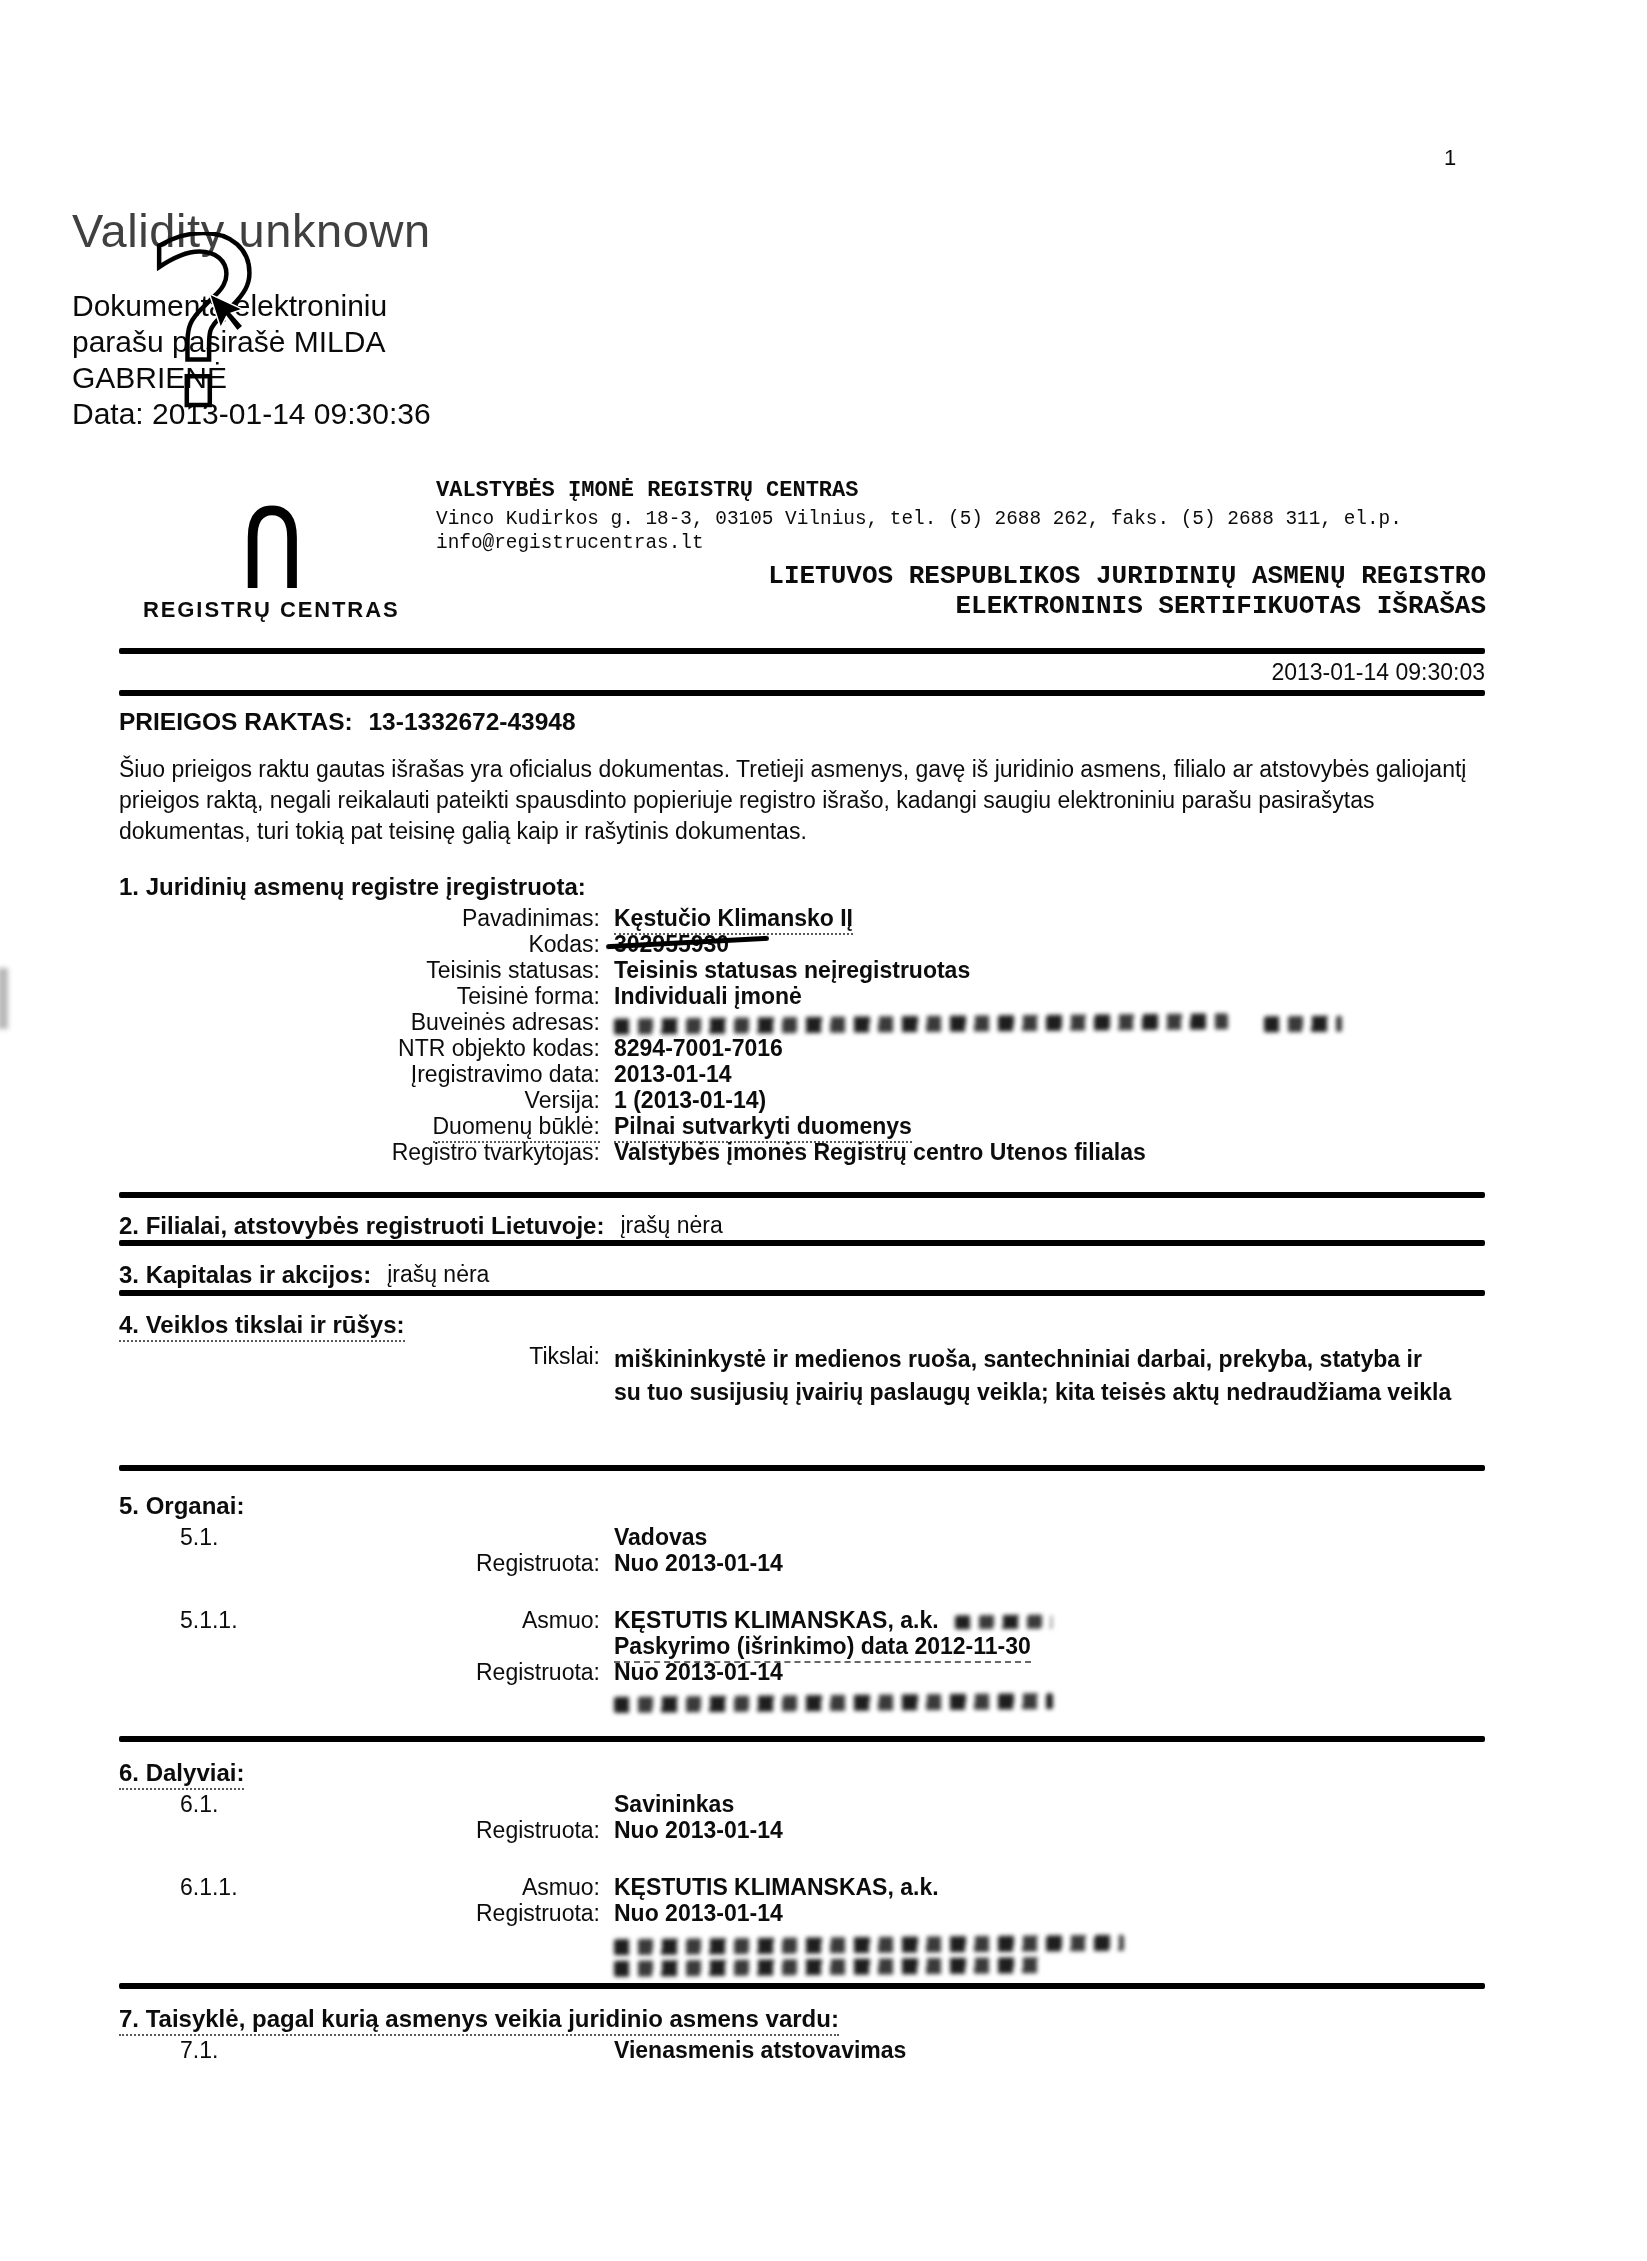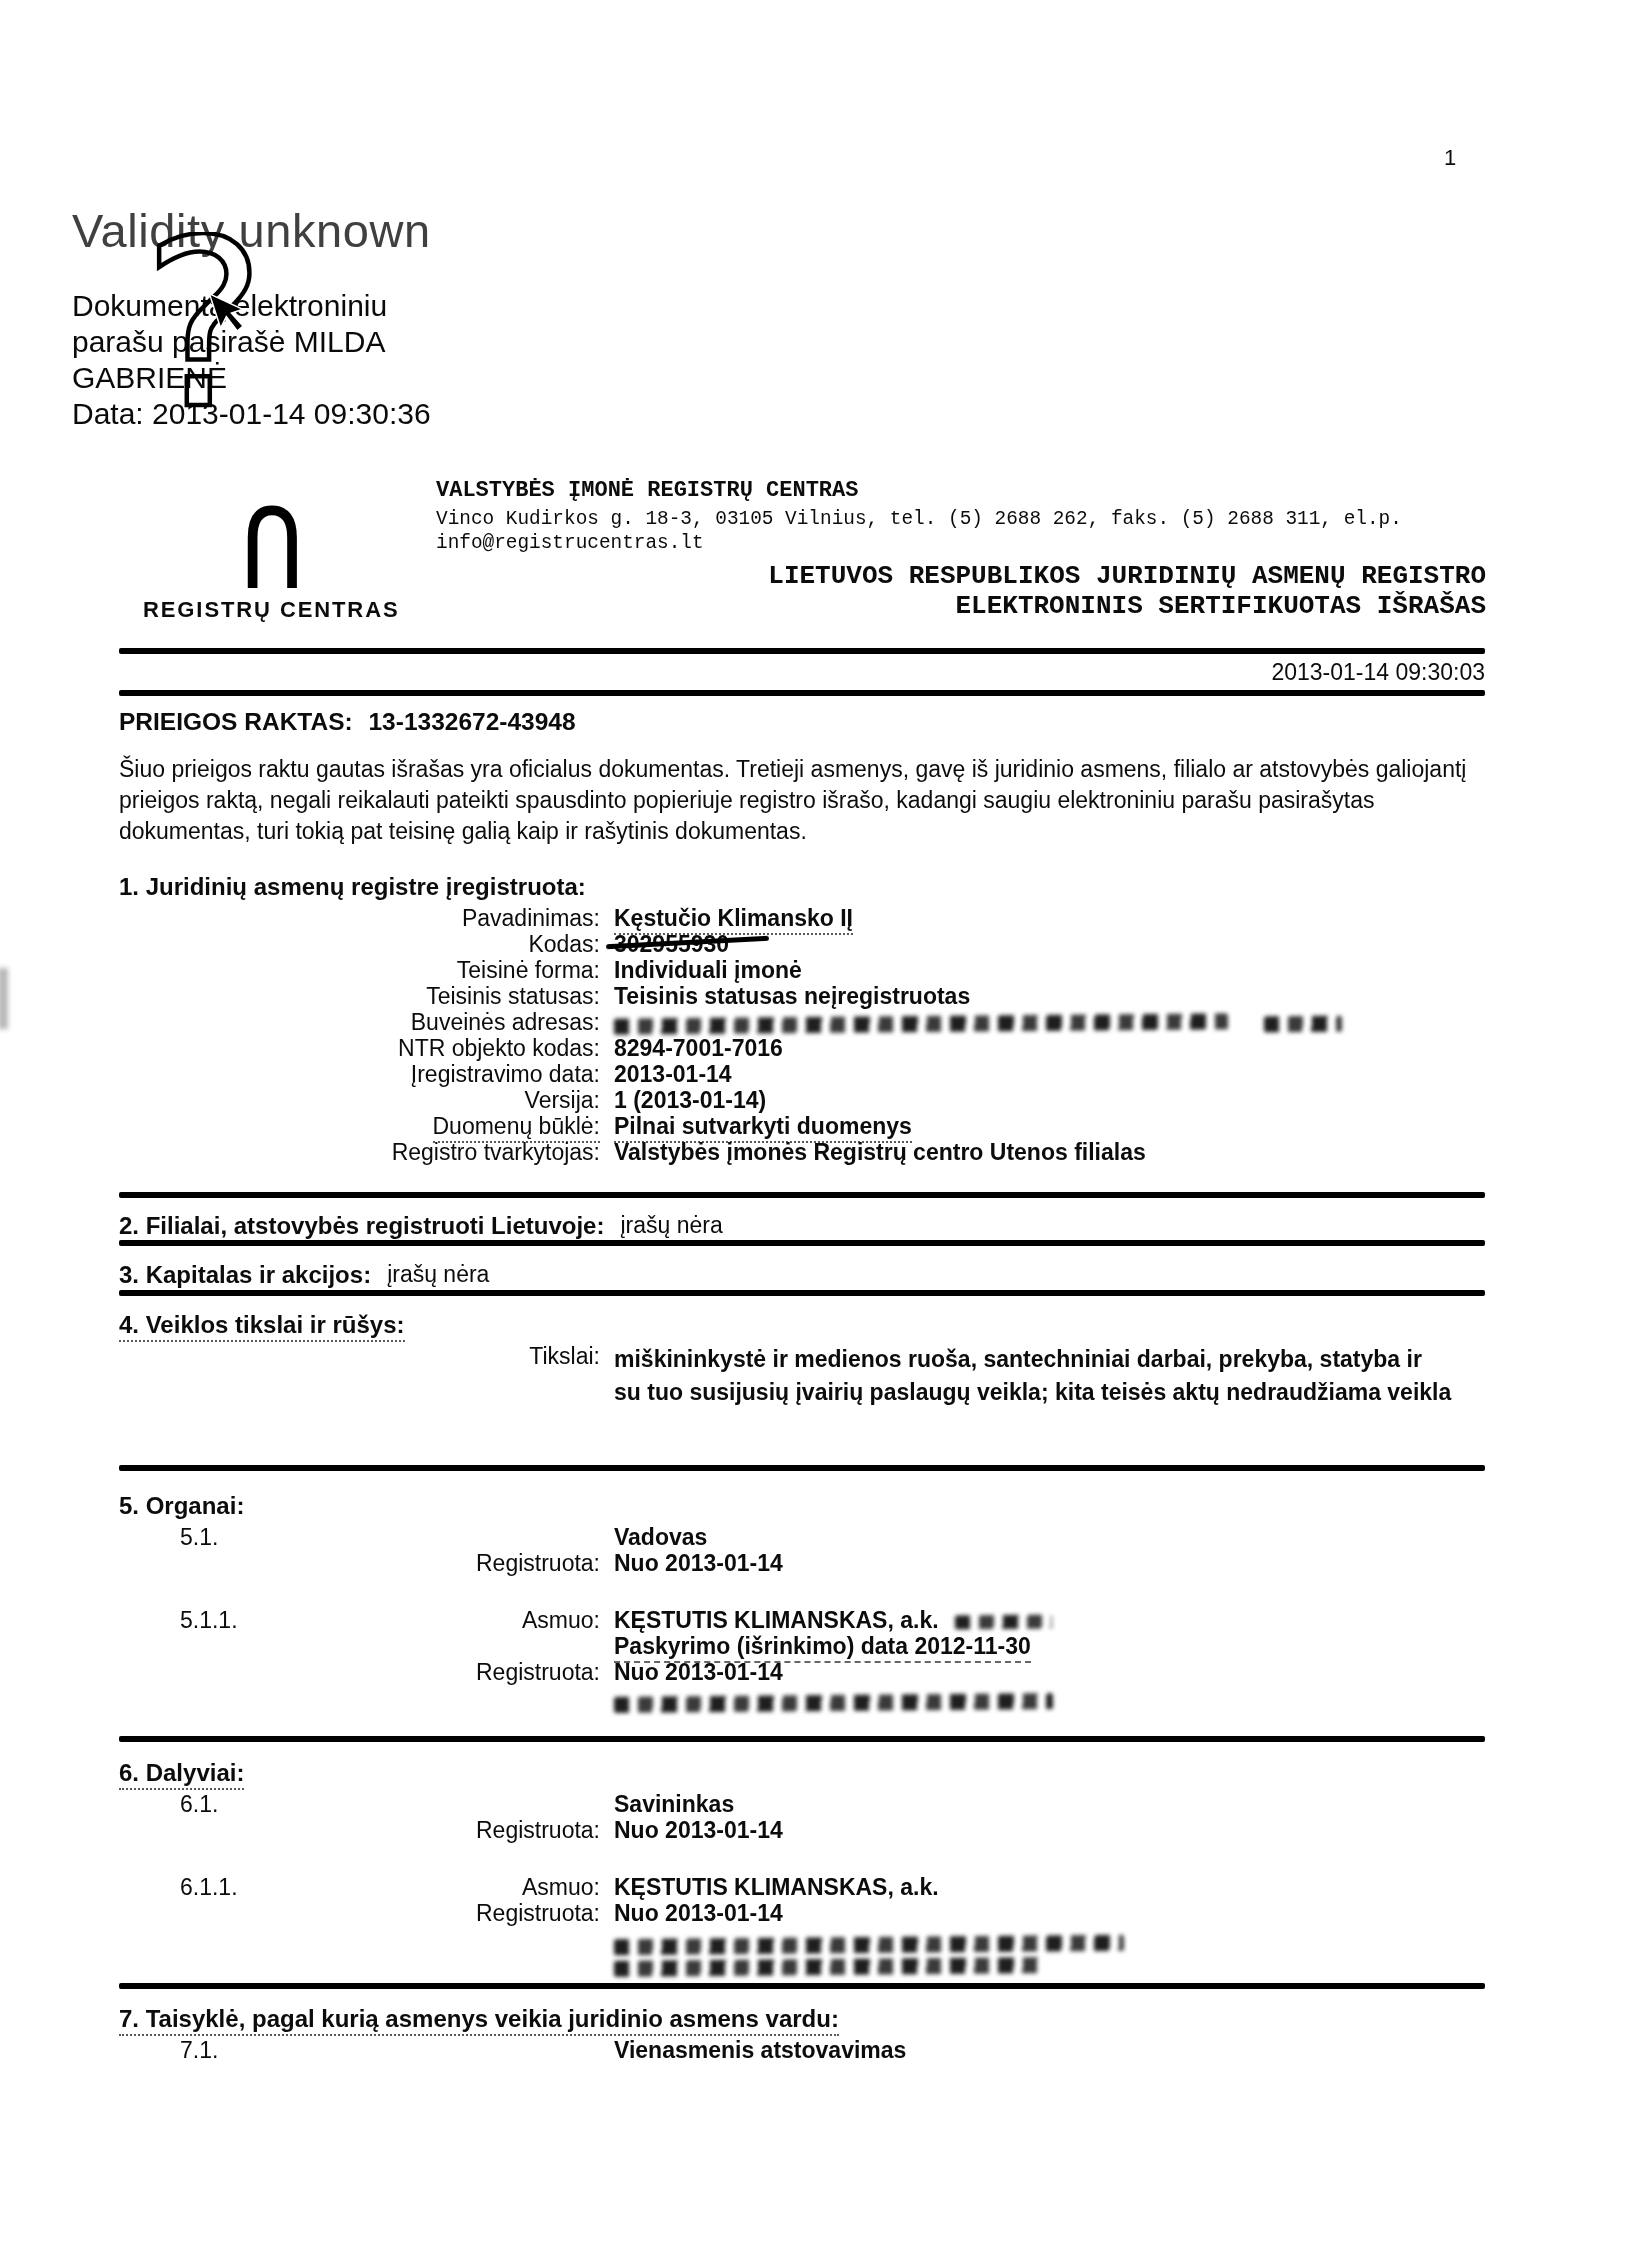--- a/index.html
+++ b/index.html
@@ -119,26 +119,26 @@
     <div class="rows">
       <div class="kv">
         <span class="k-wide">Pavadinimas:</span>
         <span class="v"><span class="u-dot">Kęstučio Klimansko IĮ</span></span>
       </div>
       <div class="kv">
         <span class="k-wide">Kodas:</span>
         <span class="v"><span class="strike-wrap"><span>302955930</span></span></span>
       </div>
       <div class="kv">
+        <span class="k-wide">Teisinis statusas:</span>
+        <span class="v">Teisinis statusas neįregistruotas</span>
+      </div>
+      <div class="kv">
         <span class="k-wide">Teisinė forma:</span>
         <span class="v">Individuali įmonė</span>
-      </div>
-      <div class="kv">
-        <span class="k-wide">Teisinis statusas:</span>
-        <span class="v">Teisinis statusas neįregistruotas</span>
       </div>
       <div class="kv">
         <span class="k-wide">Buveinės adresas:</span>
         <span class="v"><span class="smudge sm-950"></span><span class="smudge sm-120"></span></span>
       </div>
       <div class="kv">
         <span class="k-wide">NTR objekto kodas:</span>
         <span class="v">8294-7001-7016</span>
       </div>
       <div class="kv">

